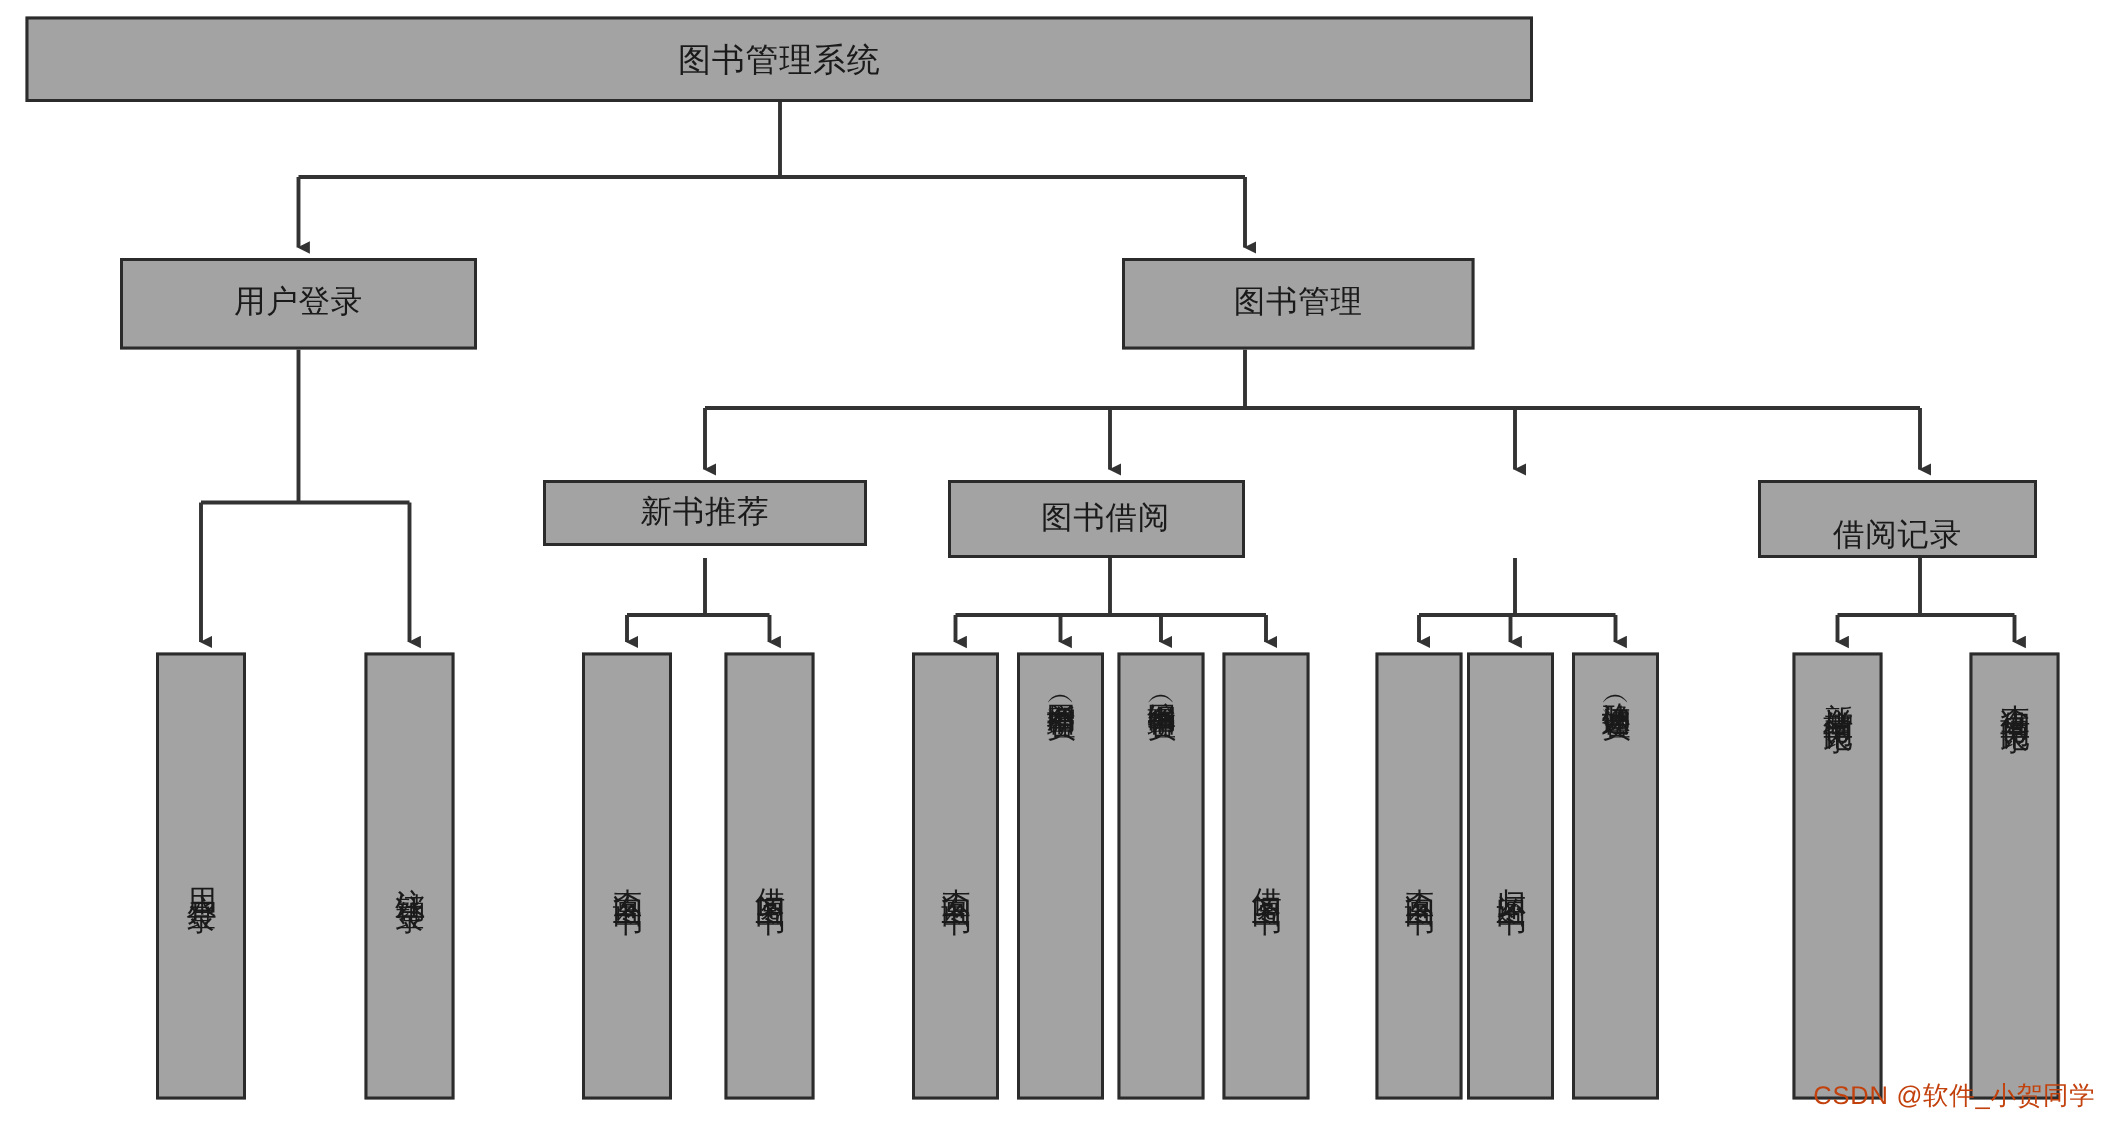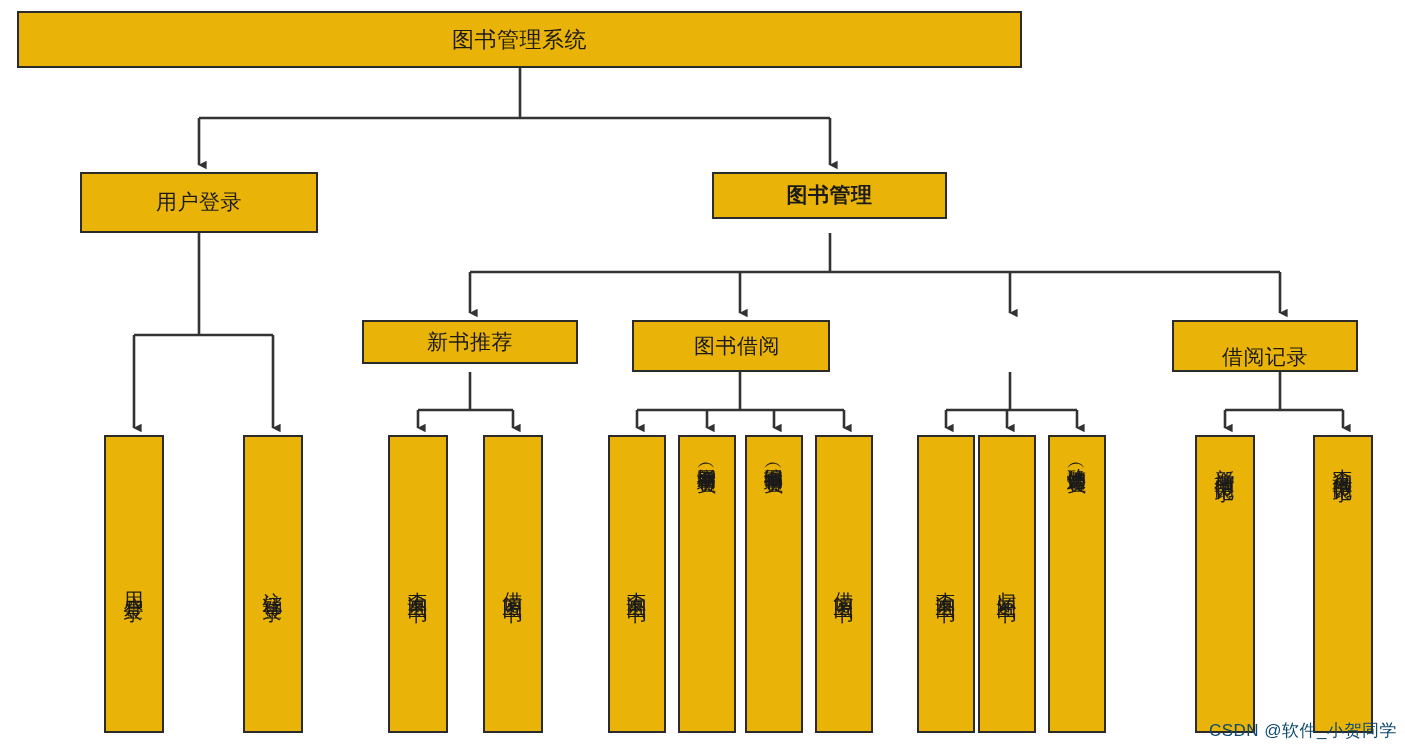--- a/index.html
+++ b/index.html
@@ -17,21 +17,21 @@
   }
   #edges{
     position:absolute;
     left:0; top:0;
     width:1405px; height:747px;
     pointer-events:none;
   }
   .node{
     position:absolute;
     box-sizing:border-box;
-    background:#eab308;
+    background:#a3a3a3;
     border:2px solid #2b2b2b;
     display:flex;
     align-items:center;
     justify-content:center;
     text-align:center;
     z-index:2;
   }
   .node .label{
     display:block;
     line-height:1.18;
@@ -64,21 +64,21 @@
   
   .node.vert.short{
     align-items:center;
     padding-top:0;
   }
   #watermark{
     position:absolute;
     right:8px;
     bottom:5px;
     font-size:17px;
-    color:#0c4a6e;
+    color:#c2410c;
     white-space:nowrap;
     z-index:3;
     letter-spacing:0.5px;
   }
 </style>
 </head>
 <body>
 
 <div id="diagram-root">
 
@@ -132,21 +132,21 @@
     </g>
   </svg>
 
   <div class="node horiz root" style="left: 17px; top: 11px; width: 1005px; height: 57px;">
     <span class="label">图书管理系统</span>
   </div>
 
   <div class="node horiz" style="left: 80px; top: 172px; width: 238px; height: 61px;">
     <span class="label">用户登录</span>
   </div>
-  <div class="node horiz" style="left: 712px; top: 172px; width: 235px; height: 47px; font-weight: bold;">
+  <div class="node horiz" style="left: 748px; top: 172px; width: 235px; height: 61px;">
     <span class="label">图书管理</span>
   </div>
 
   <div class="node horiz" style="left: 362px; top: 320px; width: 216px; height: 44px;">
     <span class="label">新书推荐</span>
   </div>
   <div class="node horiz" style="left: 632px; top: 320px; width: 198px; height: 52px; padding-left: 12px;">
     <span class="label">图书借阅</span>
   </div>
   <div class="node horiz" style="left: 1172px; top: 320px; width: 186px; height: 52px; align-items: flex-end;">

